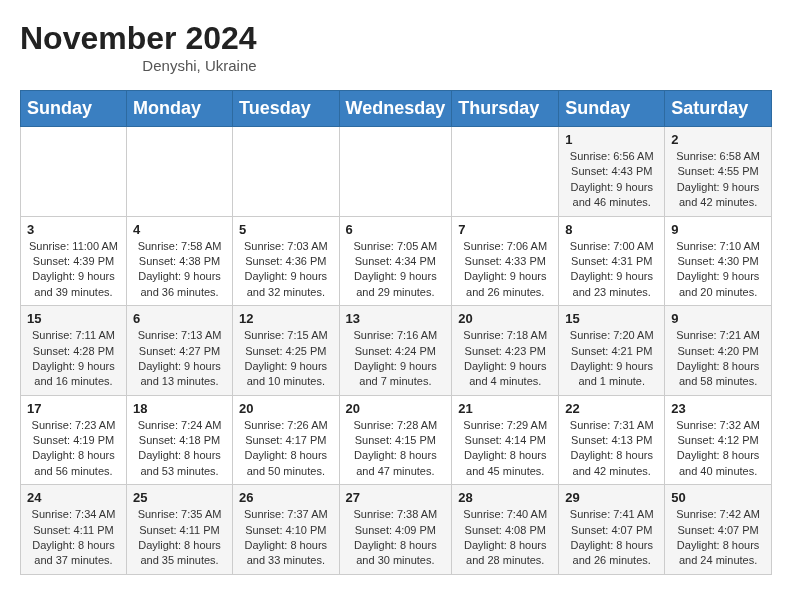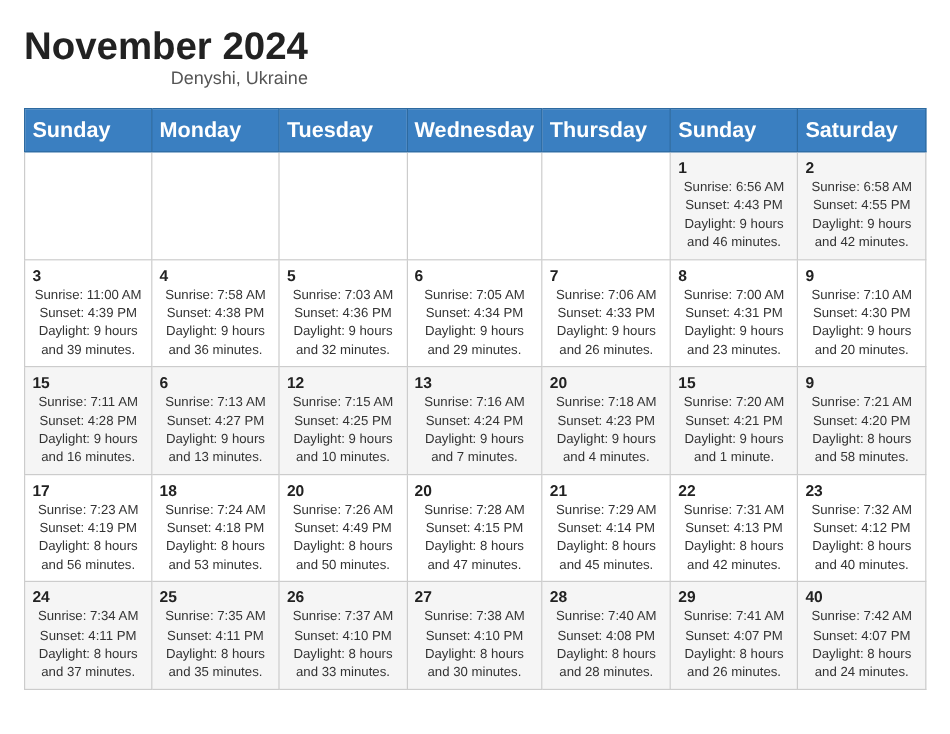--- a/index.html
+++ b/index.html
@@ -228,21 +228,21 @@
         </td>
         <td>
           <span class="day-number">18</span>
           <div class="day-info">Sunrise: 7:24 AM
 Sunset: 4:18 PM
 Daylight: 8 hours and 53 minutes.</div>
         </td>
         <td>
           <span class="day-number">20</span>
           <div class="day-info">Sunrise: 7:26 AM
-Sunset: 4:49 PM
+Sunset: 4:17 PM
 Daylight: 8 hours and 50 minutes.</div>
         </td>
         <td>
           <span class="day-number">20</span>
           <div class="day-info">Sunrise: 7:28 AM
 Sunset: 4:15 PM
 Daylight: 8 hours and 47 minutes.</div>
         </td>
         <td>
           <span class="day-number">21</span>
@@ -278,36 +278,36 @@
         </td>
         <td>
           <span class="day-number">26</span>
           <div class="day-info">Sunrise: 7:37 AM
 Sunset: 4:10 PM
 Daylight: 8 hours and 33 minutes.</div>
         </td>
         <td>
           <span class="day-number">27</span>
           <div class="day-info">Sunrise: 7:38 AM
-Sunset: 4:10 PM
+Sunset: 4:09 PM
 Daylight: 8 hours and 30 minutes.</div>
         </td>
         <td>
           <span class="day-number">28</span>
           <div class="day-info">Sunrise: 7:40 AM
 Sunset: 4:08 PM
 Daylight: 8 hours and 28 minutes.</div>
         </td>
         <td>
           <span class="day-number">29</span>
           <div class="day-info">Sunrise: 7:41 AM
 Sunset: 4:07 PM
 Daylight: 8 hours and 26 minutes.</div>
         </td>
         <td>
-          <span class="day-number">40</span>
+          <span class="day-number">50</span>
           <div class="day-info">Sunrise: 7:42 AM
 Sunset: 4:07 PM
 Daylight: 8 hours and 24 minutes.</div>
         </td>
       </tr>
     </tbody>
 </table>
 
 </body></html>

